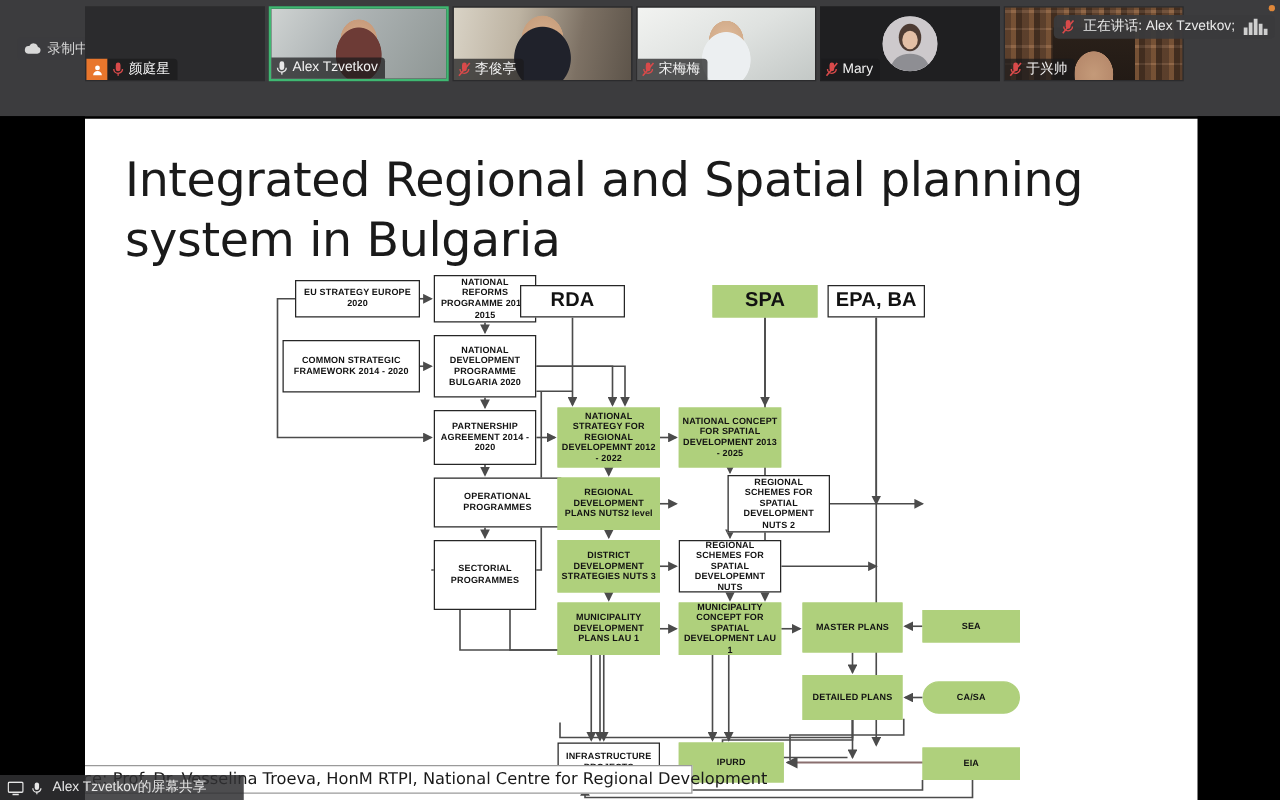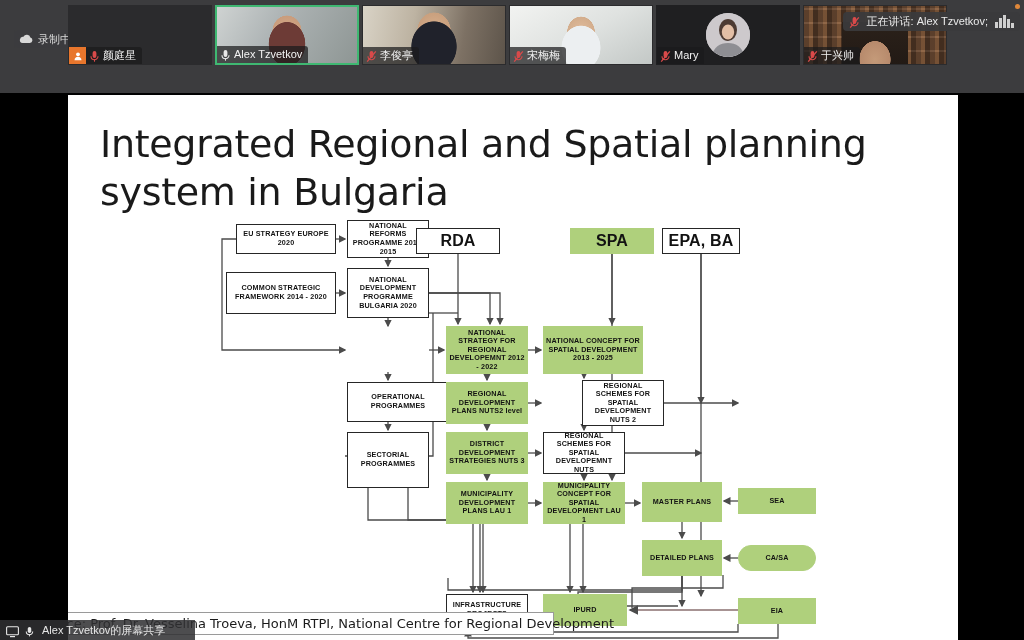--- a/index.html
+++ b/index.html
@@ -356,27 +356,28 @@
         </g>
 
         <path d="M560,390 H412" stroke="#8a6f6f" stroke-width="1.6" fill="none" marker-end="url(#ar)"></path>
         <path d="M505,355 V368 H414 V388" stroke="#4b4b4b" stroke-width="1.3" fill="none"></path>
       </svg>
 
     <div class="nd" style="left: 18px; top: 4px; width: 100px; height: 30px;">EU STRATEGY EUROPE 2020</div>
         <div class="nd" style="left: 8px; top: 52px; width: 110px; height: 42px;">COMMON STRATEGIC FRAMEWORK 2014 - 2020</div>
         <div class="nd" style="left: 129px; top: 0px; width: 82px; height: 38px;">NATIONAL REFORMS PROGRAMME 2011-2015</div>
         <div class="nd" style="left: 129px; top: 48px; width: 82px; height: 50px;">NATIONAL DEVELOPMENT PROGRAMME BULGARIA 2020</div>
+        <div class="nd" style="left: 129px; top: 108px; width: 82px; height: 44px;">PARTNERSHIP AGREEMENT 2014 - 2020</div>
         <div class="nd" style="left: 129px; top: 162px; width: 102px; height: 40px;">OPERATIONAL PROGRAMMES</div>
         <div class="nd" style="left: 129px; top: 212px; width: 82px; height: 56px;">SECTORIAL PROGRAMMES</div>
         <div class="nd green" style="left: 228px; top: 106px; width: 82px; height: 48px;">NATIONAL STRATEGY FOR REGIONAL DEVELOPEMNT 2012 - 2022</div>
         <div class="nd green" style="left: 228px; top: 162px; width: 82px; height: 42px;">REGIONAL DEVELOPMENT PLANS NUTS2 level</div>
         <div class="nd green" style="left: 228px; top: 212px; width: 82px; height: 42px;">DISTRICT DEVELOPMENT STRATEGIES NUTS 3</div>
         <div class="nd green" style="left: 228px; top: 262px; width: 82px; height: 42px;">MUNICIPALITY DEVELOPMENT PLANS LAU 1</div>
-        <div class="nd green" style="left: 325px; top: 106px; width: 100px; height: 48px;">NATIONAL CONCEPT FOR SPATIAL DEVELOPMENT 2013 - 2025</div>
+        <div class="nd green" style="left: 325px; top: 106px; width: 82px; height: 48px;">NATIONAL CONCEPT FOR SPATIAL DEVELOPMENT 2013 - 2025</div>
         <div class="nd" style="left: 325px; top: 160px; width: 82px; height: 46px; margin-left: 39px;">REGIONAL SCHEMES FOR SPATIAL DEVELOPMENT NUTS 2</div>
         <div class="nd" style="left: 325px; top: 212px; width: 82px; height: 42px;">REGIONAL SCHEMES FOR SPATIAL DEVELOPEMNT NUTS</div>
         <div class="nd green" style="left: 325px; top: 262px; width: 82px; height: 42px;">MUNICIPALITY CONCEPT FOR SPATIAL DEVELOPMENT LAU 1</div>
         <div class="nd big" style="left: 198px; top: 8px; width: 84px; height: 26px;">RDA</div>
         <div class="nd green big" style="left: 352px; top: 8px; width: 84px; height: 26px;">SPA</div>
         <div class="nd big" style="left: 444px; top: 8px; width: 78px; height: 26px;">EPA, BA</div>
         <div class="nd green" style="left: 424px; top: 262px; width: 80px; height: 40px;">MASTER PLANS</div>
         <div class="nd green" style="left: 520px; top: 268px; width: 78px; height: 26px;">SEA</div>
         <div class="nd green" style="left: 424px; top: 320px; width: 80px; height: 36px;">DETAILED PLANS</div>
         <div class="nd green" style="left: 520px; top: 325px; width: 78px; height: 26px; border-radius: 13px;">CA/SA</div>

